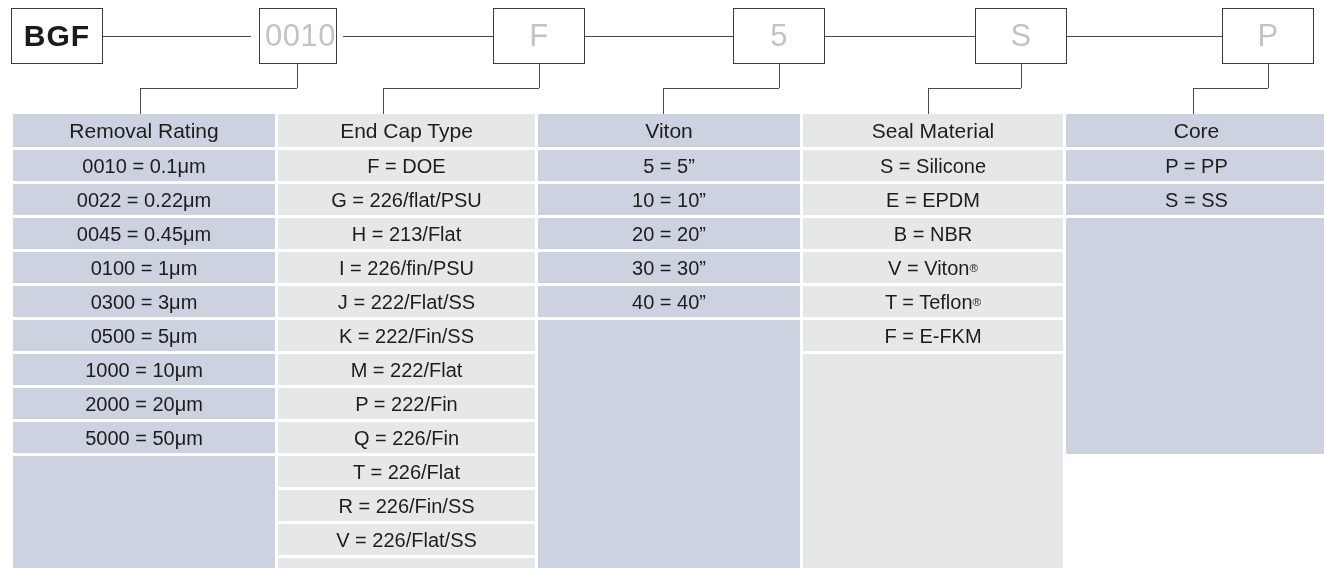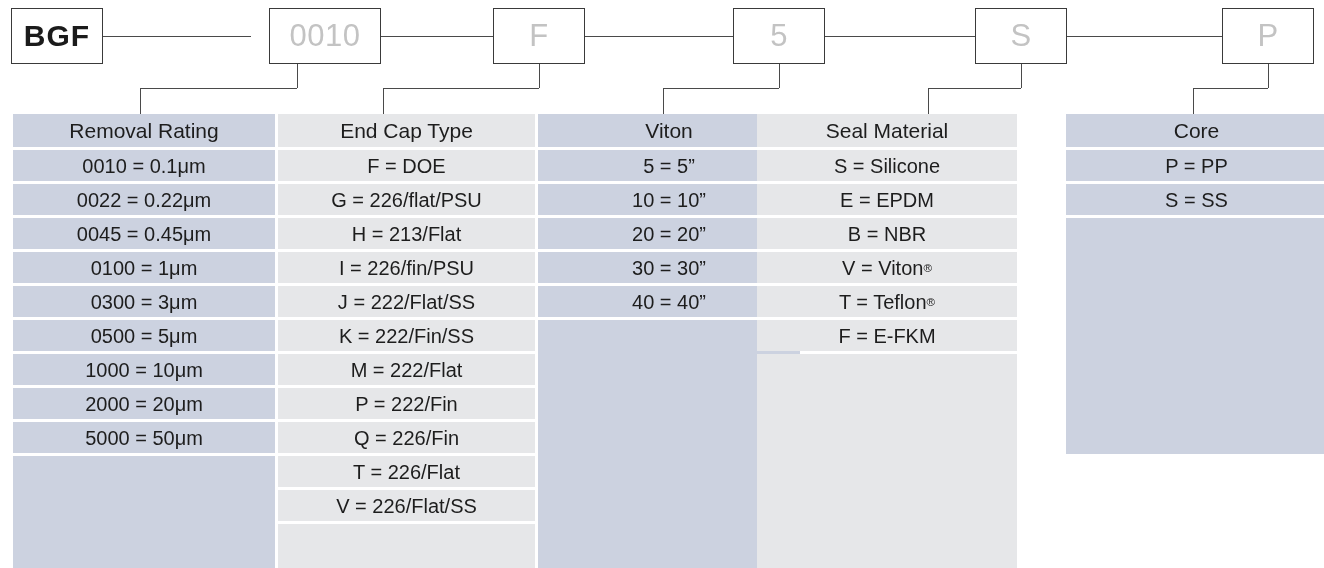--- a/index.html
+++ b/index.html
@@ -79,21 +79,21 @@
       <div class="hline" style="left: 920px; top: 88px; width: 93px;"></div>
       <div class="vline" style="left: 920px; top: 88px; height: 26px;"></div>
       <div class="vline" style="left: 1260px; top: 64px; height: 24px;"></div>
       <div class="hline" style="left: 1185px; top: 88px; width: 75px;"></div>
       <div class="vline" style="left: 1185px; top: 88px; height: 26px;"></div>
     </div>
   <div id="boxes">
       <div class="code-box first" style="left: 3px; top: 8px; width: 92px; height: 56px;">
         <span>BGF</span>
       </div>
-      <div class="code-box ghost" style="left: 261px; top: 8px; width: 112px; height: 56px;">
+      <div class="code-box ghost" style="left: 251px; top: 8px; width: 78px; height: 56px; justify-content: flex-end;">
         <span>0010</span>
       </div>
       <div class="code-box ghost" style="left: 485px; top: 8px; width: 92px; height: 56px;">
         <span>F</span>
       </div>
       <div class="code-box ghost" style="left: 725px; top: 8px; width: 92px; height: 56px;">
         <span>5</span>
       </div>
       <div class="code-box ghost" style="left: 967px; top: 8px; width: 92px; height: 56px;">
         <span>S</span>
@@ -121,33 +121,34 @@
         <div class="cell">F = DOE</div>
         <div class="cell">G = 226/flat/PSU</div>
         <div class="cell">H = 213/Flat</div>
         <div class="cell">I = 226/fin/PSU</div>
         <div class="cell">J = 222/Flat/SS</div>
         <div class="cell">K = 222/Fin/SS</div>
         <div class="cell">M = 222/Flat</div>
         <div class="cell">P = 222/Fin</div>
         <div class="cell">Q = 226/Fin</div>
         <div class="cell">T = 226/Flat</div>
+        <div class="cell">R = 226/Fin/SS</div>
         <div class="cell">V = 226/Flat/SS</div>
         <div class="filler"></div>
       </div>
       <div class="col c-blue" style="left: 530px; width: 262px; height: 454px;">
         <div class="cell header">Viton</div>
         <div class="cell">5 = 5”</div>
         <div class="cell">10 = 10”</div>
         <div class="cell">20 = 20”</div>
         <div class="cell">30 = 30”</div>
         <div class="cell">40 = 40”</div>
         <div class="filler"></div>
       </div>
-      <div class="col c-gray" style="left: 749px; width: 260px; height: 454px;">
+      <div class="col c-gray" style="left: 795px; width: 260px; height: 454px;">
         <div class="cell header">Seal Material</div>
         <div class="cell">S = Silicone</div>
         <div class="cell">E = EPDM</div>
         <div class="cell">B = NBR</div>
         <div class="cell">V = Viton<sup class="reg">®</sup></div>
         <div class="cell">T = Teflon<sup class="reg">®</sup></div>
         <div class="cell">F = E-FKM</div>
         <div class="filler"></div>
       </div>
       <div class="col c-blue" style="left: 1058px; width: 261px; height: 340px;">

